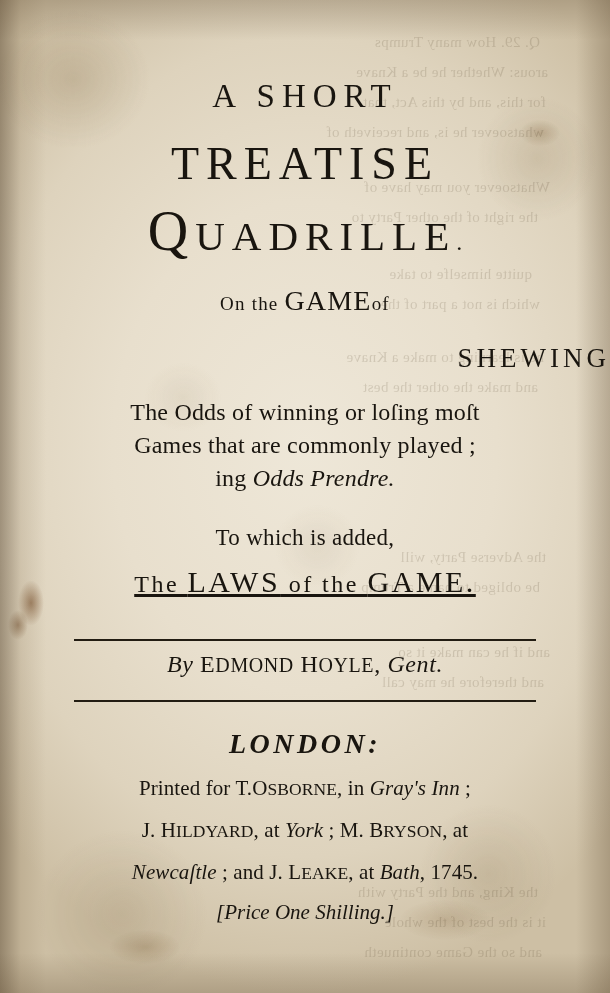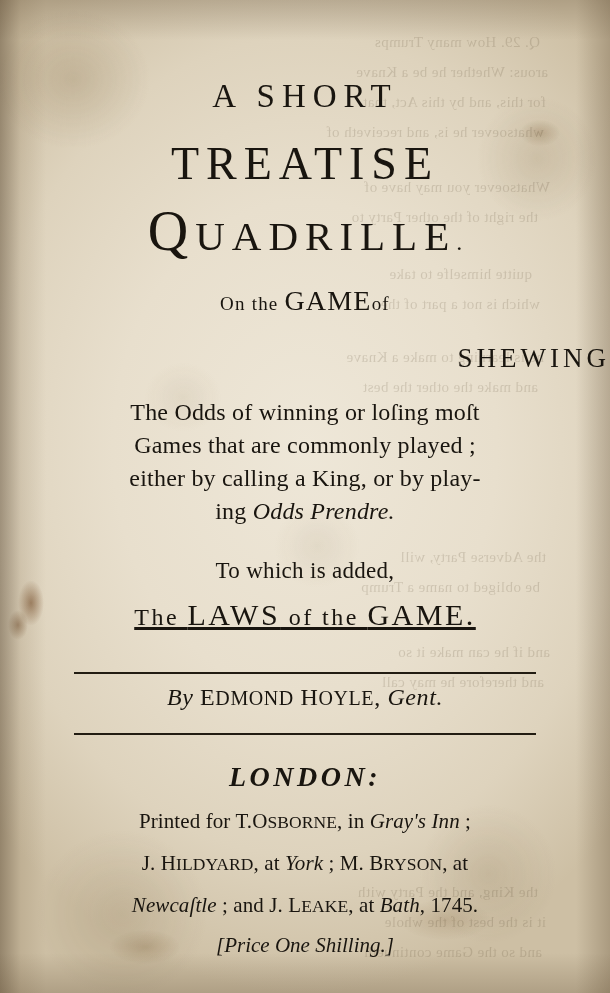--- a/index.html
+++ b/index.html
@@ -226,21 +226,20 @@
 
     <span class="ln t-quadrille"><span class="drop">Q</span><span>UADRILLE</span><span class="per">.</span></span>
 
     <span class="ln t-onthegame"><span class="lc">On the </span><span>GAME</span><span class="lc">of</span></span>
 
     <span class="ln t-shewing">SHEWING</span>
 
     <div class="body-blk">
       <span class="ln">The Odds of winning or loſing moſt</span>
       <span class="ln">Games that are commonly played ;</span>
-      <span class="ln">either by calling a King, or by play-</span>
       <span class="ln"><span>ing </span><span class="it">Odds Prendre.</span></span>
     </div>
 
     <span class="ln t-added">To which is added,</span>
 
     <span class="ln t-laws"><span class="sc">The </span><span>LAWS</span><span class="sc"> of the </span><span>GAME.</span></span>
 
     <div class="rule second"></div>
 
     <span class="ln t-author"><span class="it">By </span><span>E</span><span class="sc">DMOND</span><span>&nbsp;</span><span>H</span><span class="sc">OYLE</span><span>, </span><span class="it">Gent.</span></span>

